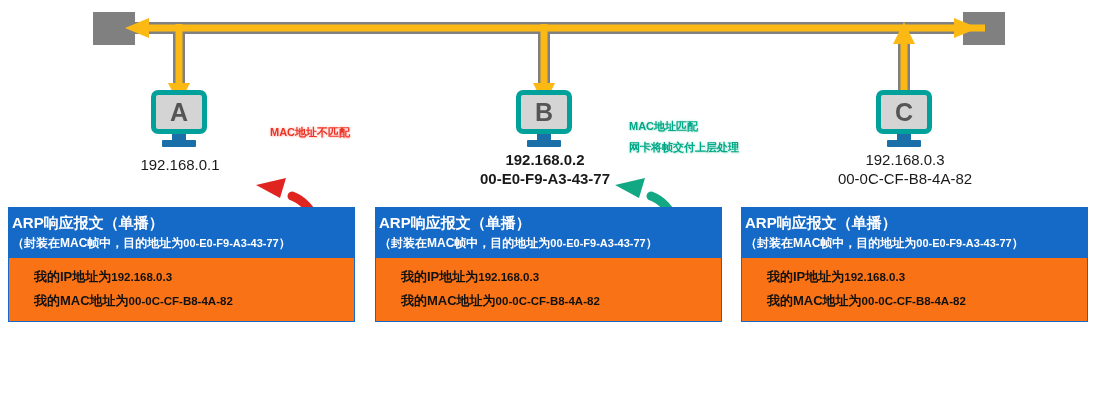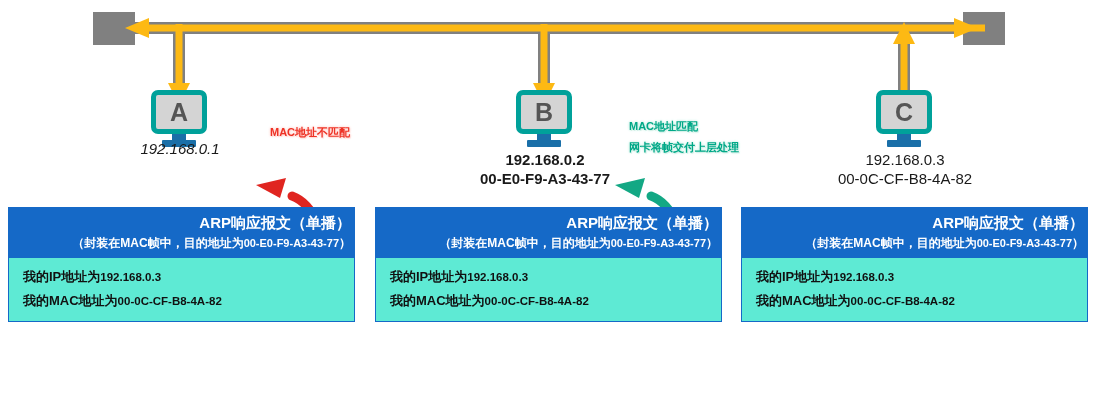--- a/index.html
+++ b/index.html
@@ -35,30 +35,30 @@
 
   
   .callout{position:absolute;white-space:nowrap;font-weight:bold;font-size:11px;line-height:21px;}
   .callout.red{color:#ee3124;text-shadow:0 0 3px #ffd6d2,0 0 3px #ffd6d2,1px 1px 0 #ffe3e0;}
   .callout.teal{color:#00a887;text-shadow:0 0 3px #ccefe6,0 0 3px #ccefe6,1px 1px 0 #d9f2ea;}
 
   
   .panel{position:absolute;width:347px;}
   .panel .head{
     background:#1569c7;color:#ffffff;
-    padding:5px 4px 6px 4px;text-align:right;
+    padding:5px 4px 6px 4px;text-align:left;
   }
   .panel .head .t1{font-size:15px;font-weight:bold;line-height:22px;}
   .panel .head .t2{font-size:12px;font-weight:bold;line-height:18px;}
   .panel .head .t2 .mono{font-size:11px;}
   .panel .body{
-    background:#5eead4;
+    background:#f97316;
     border:1px solid #1569c7;
     border-top:none;
-    padding:7px 9px 8px 14px;
+    padding:7px 9px 8px 25px;
   }
   .panel .body .row{font-size:13px;font-weight:bold;color:#111111;line-height:23px;white-space:nowrap;}
   .panel .body .row .val{font-size:11.5px;font-weight:bold;}
 
   .bottomnote{position:absolute;font-weight:bold;font-size:14.5px;line-height:22px;color:#00a887;
     text-shadow:0 0 3px #ccefe6,0 0 3px #ccefe6,1px 1px 0 #d9f2ea;white-space:nowrap;}
 </style>
 </head>
 <body>
 
@@ -114,21 +114,21 @@
     </g>
   </svg>
 
   <div class="pc" style="left:151px;top:90px;">
     <div class="screen">
       <span>A</span>
     </div>
     <div class="neck"></div>
     <div class="base"></div>
   </div>
-  <div class="addr" style="left:95px;top:139px;width:170px;font-style:italic;">
+  <div class="addr" style="left:95px;top:155px;width:170px;">
     <div class="ip">192.168.0.1</div>
   </div>
 
   <div class="pc" style="left:516px;top:90px;">
     <div class="screen">
       <span>B</span>
     </div>
     <div class="neck"></div>
     <div class="base"></div>
   </div>

